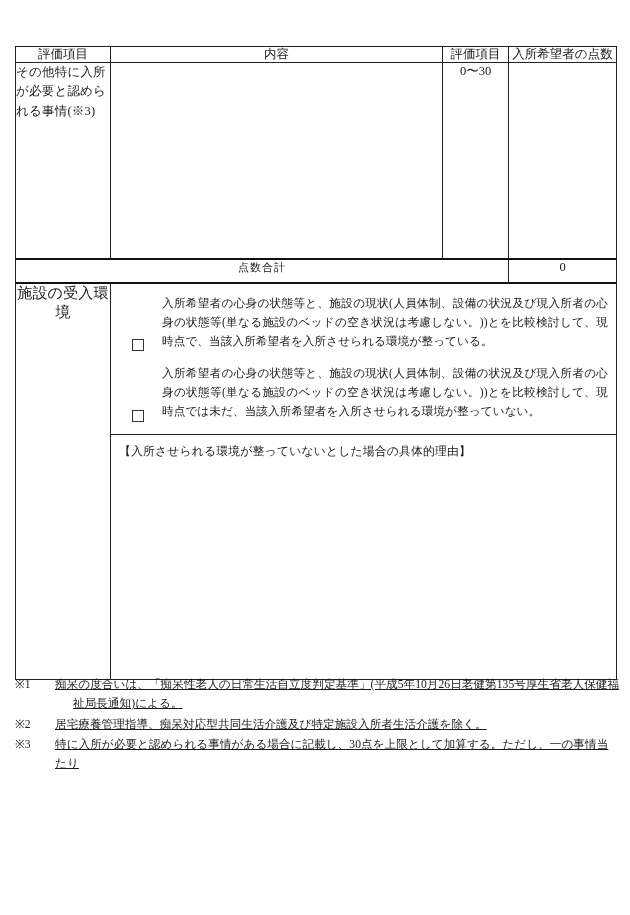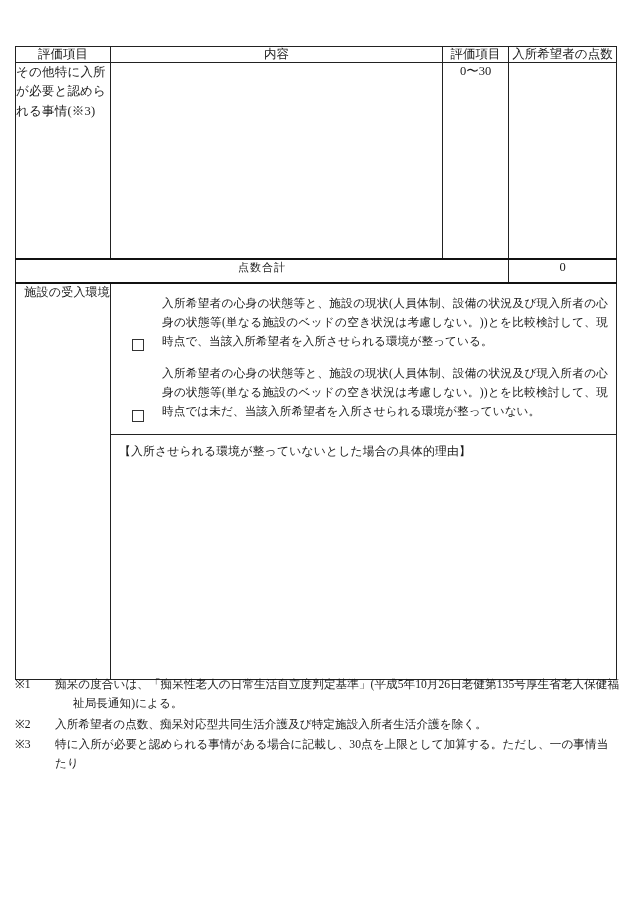--- a/index.html
+++ b/index.html
@@ -51,23 +51,23 @@
     border-bottom: 2px solid #111;
   }
 
   .cell-label {
     font-size: 12.5px;
     line-height: 1.55;
     padding: 6px 5px 0 6px;
     letter-spacing: 0.2px;
   }
   .cell-label-mid {
-    font-size: 12px;
-    vertical-align: middle;
-    text-align: right;
+    font-size: 15px;
+    vertical-align: middle;
+    text-align: center;
     padding: 0 5px 0 6px;
     letter-spacing: 0.2px;
   }
   .cell-blank { height: 195px; }
   .cell-range {
     text-align: center;
     vertical-align: middle;
     font-size: 12.5px;
   }
   .cell-points { vertical-align: middle; }
@@ -142,20 +142,21 @@
     margin-bottom: 2px;
   }
   .note-marker {
     flex: 0 0 auto;
     width: 40px;
     white-space: nowrap;
   }
   .note-text {
     flex: 1 1 auto;
     letter-spacing: 0.05px;
+    text-decoration: underline;
   }
   .note-line2 { display: block; padding-left: 18px; }
 </style>
 </head>
 <body>
 
 <div class="page">
 
   <table class="score-table">
     <colgroup>
@@ -214,21 +215,21 @@
     <div class="note">
       <span class="note-marker">※1</span>
       <span class="note-text">
         <span>痴呆の度合いは、「痴呆性老人の日常生活自立度判定基準」(平成5年10月26日老健第135号厚生省老人保健福</span>
         <span class="note-line2">祉局長通知)による。</span>
       </span>
     </div>
     <div class="note">
       <span class="note-marker">※2</span>
       <span class="note-text">
-        <span>入所希望者の点数、痴呆対応型共同生活介護及び特定施設入所者生活介護を除く。</span>
+        <span>居宅療養管理指導、痴呆対応型共同生活介護及び特定施設入所者生活介護を除く。</span>
       </span>
     </div>
     <div class="note">
       <span class="note-marker">※3</span>
       <span class="note-text">
         <span>特に入所が必要と認められる事情がある場合に記載し、30点を上限として加算する。ただし、一の事情当たり</span>
       </span>
     </div>
   </div>
 

